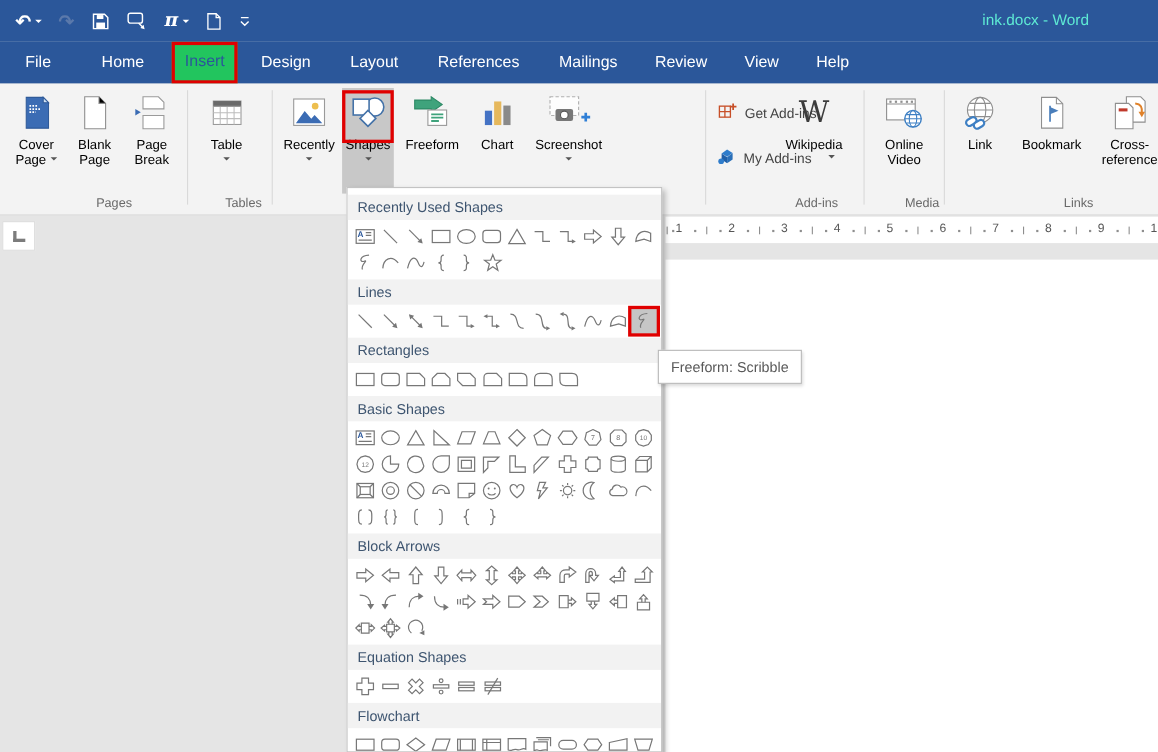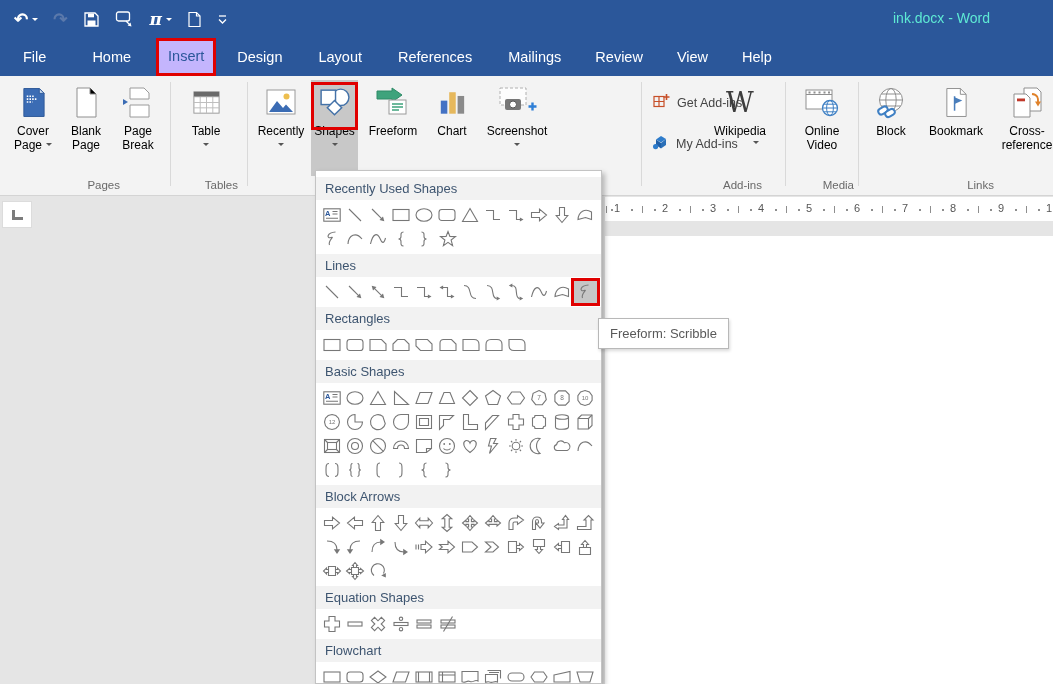--- a/index.html
+++ b/index.html
@@ -9,21 +9,21 @@
   .titlebar{position:absolute;left:0;top:0;width:1053px;height:38px;background:#2b579a}
   .qat{position:absolute;left:14px;top:0;height:38px;display:flex;align-items:center;gap:15px}
   .qi{display:flex;align-items:center;color:#fff;font-size:16px;line-height:1;cursor:default}
   .qi .uglyph{font-size:17px;font-weight:bold}
   .qi.dim{color:#5b79ab}
   .wcaret{width:0;height:0;border:3px solid transparent;border-top-color:#fff;margin-left:4px;margin-top:3px}
   .apptitle{position:absolute;left:893px;top:10px;color:#5eead4;font-size:14px}
   
   .tabrow{position:absolute;left:0;top:38px;width:1053px;height:38px;background:#2b579a;white-space:nowrap}
   .tab{color:#ffffff;font-size:14.5px;padding:0 9px;line-height:38px;height:38px;display:inline-block;box-sizing:border-box;vertical-align:top}
-  .tab.active{background:#c4b5fd;color:#2b579a;border:3px solid #e00000;line-height:31px}
+  .tab.active{background:#22c55e;color:#2b579a;border:3px solid #e00000;line-height:31px}
   .tellme{position:absolute;left:733px;top:0;height:38px;display:flex;align-items:center;gap:9px;color:#fff;font-size:14.5px}
   
   .ribbon{position:absolute;left:0;top:76px;width:1053px;height:120px;background:#f3f3f3;border-bottom:1px solid #d4d4d4;box-sizing:border-box}
   .rbtn{position:absolute;top:4px;height:96px;display:flex;flex-direction:column;align-items:center;cursor:default}
   .rbtn .ric{height:44px;display:flex;align-items:center;justify-content:center}
   .rlbl{font-size:12px;line-height:14px;text-align:center;color:#000000}
   .caret{width:0;height:0;border:3.5px solid transparent;border-top-color:#555;margin-top:5px}
   .caret-in{display:inline-block;width:0;height:0;border:3.5px solid transparent;border-top-color:#555;margin-left:4px;vertical-align:middle}
   .pressed{background:#c8c8c8}
   .sbtn{position:absolute;display:flex;align-items:center;gap:7px;font-size:12.5px;color:#444;cursor:default}
@@ -259,21 +259,21 @@
       <svg width="36" height="33" viewBox="0 0 36 33">
           <circle cx="18" cy="14" r="11.5" fill="#fff" stroke="#8f8f8f"></circle>
       <ellipse cx="18" cy="14" rx="5.2" ry="11.5" fill="none" stroke="#8f8f8f"></ellipse>
       <path d="M6.5 14H29.5M8.5 8H27.5M8.5 20H27.5" stroke="#8f8f8f"></path>
       <g fill="#fff" stroke="#3f80c4" stroke-width="2">
         <rect x="5" y="21.5" width="10" height="6" rx="3" transform="rotate(-30 10 24.5)"></rect>
         <rect x="12" y="24" width="10" height="6" rx="3" transform="rotate(-30 17 27)"></rect>
       </g>
         </svg>
       </span>
-    <div class="rlbl">Block</div>
+    <div class="rlbl">Link</div>
   </div>
   <div class="rbtn" style="left:918px;width:76px">
     <span class="ric">
       <svg width="27" height="33" viewBox="0 0 28 33">
           <path d="M4 2H18L24 8V31H4Z" fill="#fff" stroke="#8f8f8f"></path>
       <path d="M18 2V8H24" fill="none" stroke="#8f8f8f"></path>
       <path d="M12 10V25" stroke="#4a7ebb" stroke-width="1.6"></path>
           <path d="M12 11 20 14.5 12 18Z" fill="#4a7ebb"></path>
         </svg>
       </span>

